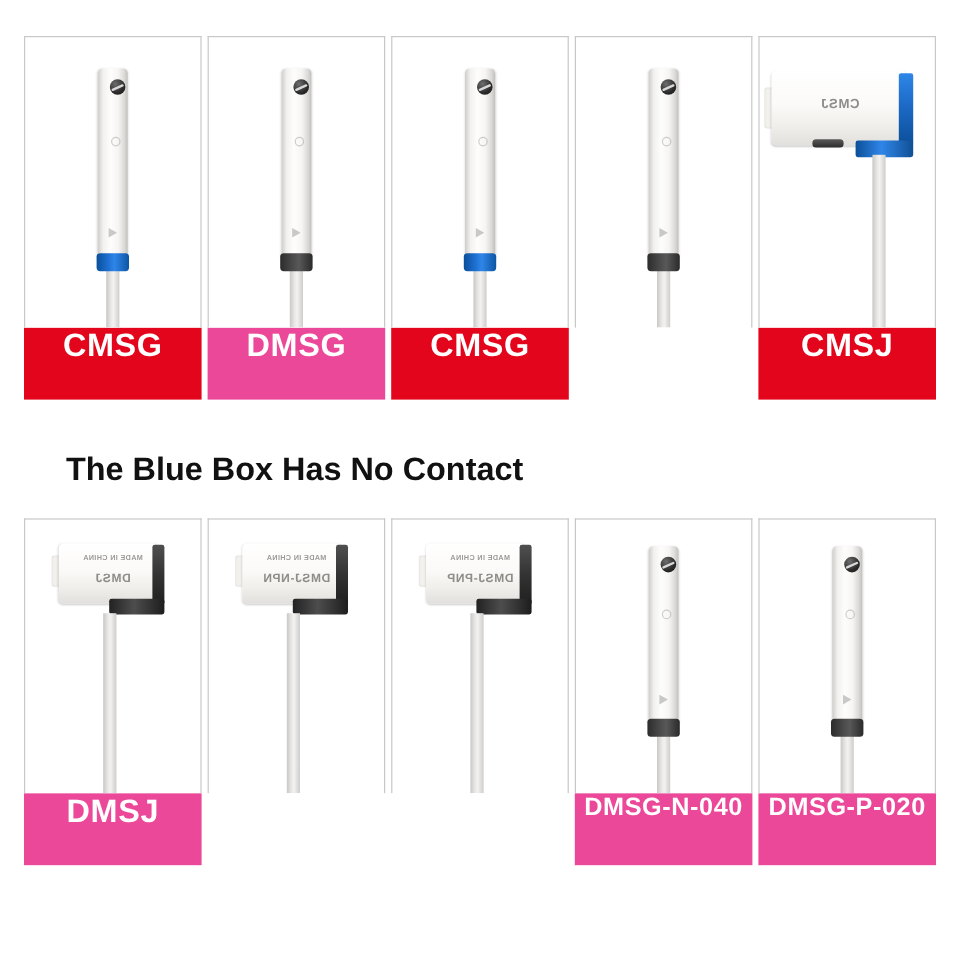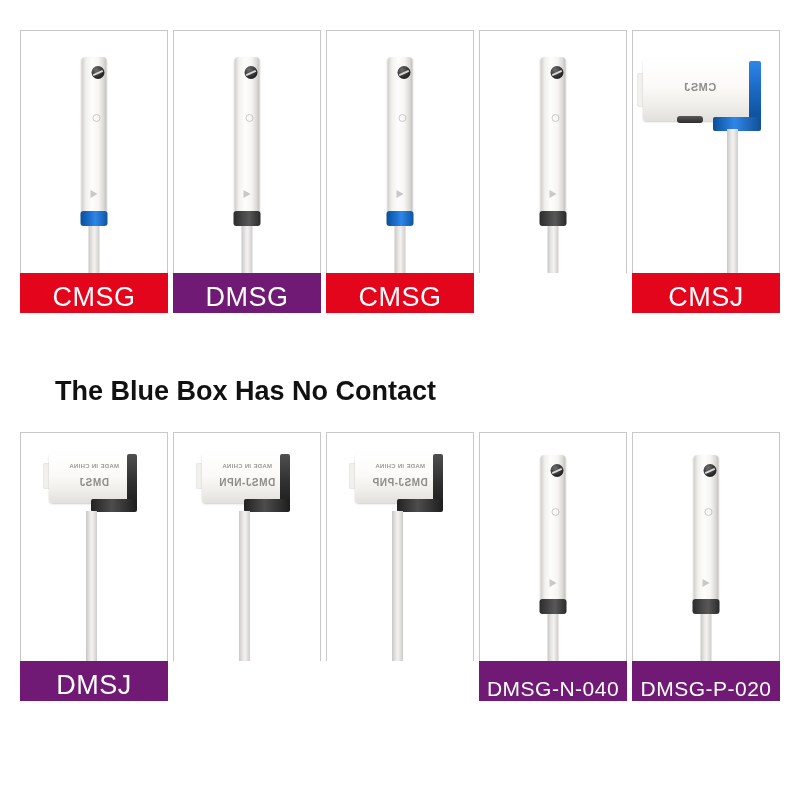--- a/index.html
+++ b/index.html
@@ -45,31 +45,31 @@
     border: 1px solid #c8c8c8;
     border-bottom: none;
     background: #ffffff;
     overflow: hidden;
   }
   .row-1 .photo { height: 242px; }
   .row-2 .photo { height: 228px; }
 
   
   .plate {
-    height: 40px;
+    height: 60px;
     display: flex;
-    align-items: flex-end;
+    align-items: flex-start;
     justify-content: center;
     color: #ffffff;
-    font-weight: normal;
+    font-weight: bold;
     letter-spacing: 0.5px;
     white-space: nowrap;
   }
   .plate.red  { background: #e3051b; }
-  .plate.blue { background: #701a75; }
+  .plate.blue { background: #ec4899; }
   .plate.sz-lg { font-size: 27px; }
   .plate.sz-md { font-size: 21px; }
 
   
 
   
   .cable {
     position: absolute;
     width: 11px;
     background: linear-gradient(to right,#c9c7c5 0%,#e9e7e5 35%,#f4f2f0 55%,#cfcdcb 100%);

